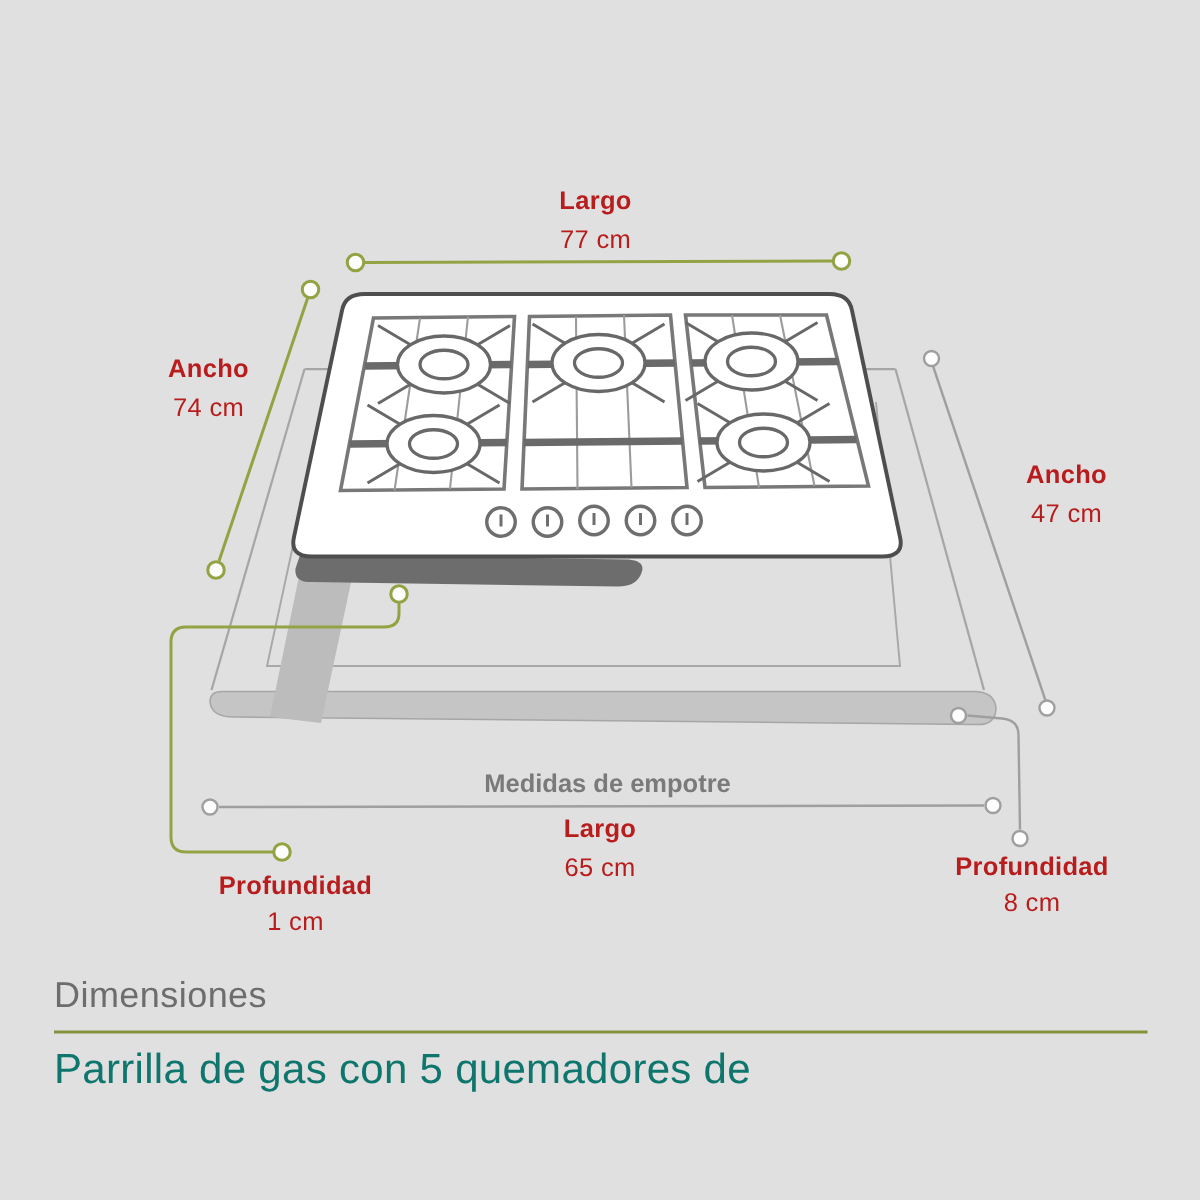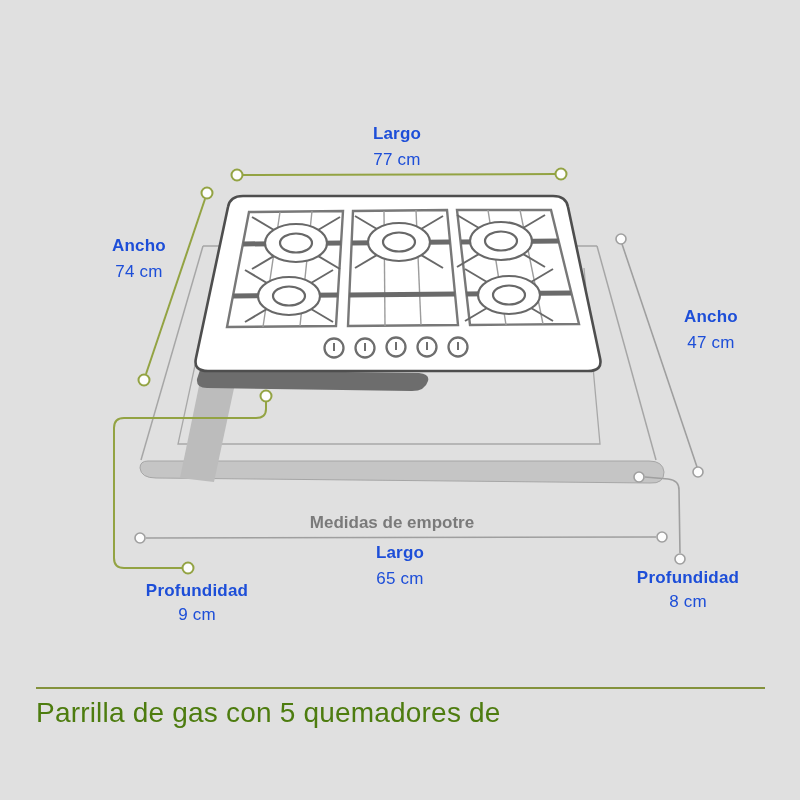--- a/index.html
+++ b/index.html
@@ -3,38 +3,38 @@
 <meta charset="utf-8">
 <style>
   html,body{margin:0;padding:0;background:#e0e0e0;}
   #stage{
     position:relative;width:800px;height:800px;background:#e0e0e0;
     font-family:"Liberation Sans", sans-serif;overflow:hidden;
   }
   #art{position:absolute;left:0;top:0;}
   .dim-label{
     position:absolute;transform:translateX(-50%);
-    text-align:center;color:#1d4ed8;font-size:17px;font-weight:bold;
+    text-align:center;color:#b91c1c;font-size:17px;font-weight:bold;
     line-height:26px;letter-spacing:.2px;white-space:nowrap;
   }
   .dim-label .l2{font-weight:normal;}
   #empotre-header{
     position:absolute;transform:translateX(-50%);
     color:#7a7a7a;font-size:17px;font-weight:bold;white-space:nowrap;
   }
   #footer-title{
     position:absolute;left:36px;top:650px;color:#6d6d6d;
     font-size:24px;letter-spacing:.3px;
   }
   #footer-rule{
     position:absolute;left:36px;top:687px;width:729px;height:2px;
     background:#84923c;
   }
   .product-line{
-    position:absolute;left:36px;color:#4d7c0f;font-size:28px;
+    position:absolute;left:36px;color:#0f766e;font-size:28px;
     letter-spacing:.2px;white-space:nowrap;
   }
 </style>
 </head>
 <body>
 
 <div id="stage">
 
   <svg id="art" width="800" height="800" viewBox="0 0 800 800">
 
@@ -146,33 +146,34 @@
   <div class="dim-label" style="left:139px;top:233px;">
     <div>Ancho</div>
     <div class="l2">74 cm</div>
   </div>
 
   <div class="dim-label" style="left:711px;top:304px;">
     <div>Ancho</div>
     <div class="l2">47 cm</div>
   </div>
 
-  <div id="empotre-header" style="left:392px;top:513px;">Medidas de empotre</div>
+  <div id="empotre-header" style="left:405px;top:513px;">Medidas de empotre</div>
 
   <div class="dim-label" style="left:400px;top:540px;">
     <div>Largo</div>
     <div class="l2">65 cm</div>
   </div>
 
   <div class="dim-label" style="left:197px;top:579px;line-height:24px;">
     <div>Profundidad</div>
-    <div class="l2">9 cm</div>
+    <div class="l2">1 cm</div>
   </div>
 
   <div class="dim-label" style="left:688px;top:566px;line-height:24px;">
     <div>Profundidad</div>
     <div class="l2">8 cm</div>
   </div>
 
+  <div id="footer-title">Dimensiones</div>
   <div id="footer-rule"></div>
   <div class="product-line" style="top:697px;">Parrilla de gas con 5 quemadores de</div>
 
 </div>
 
 </body></html>

